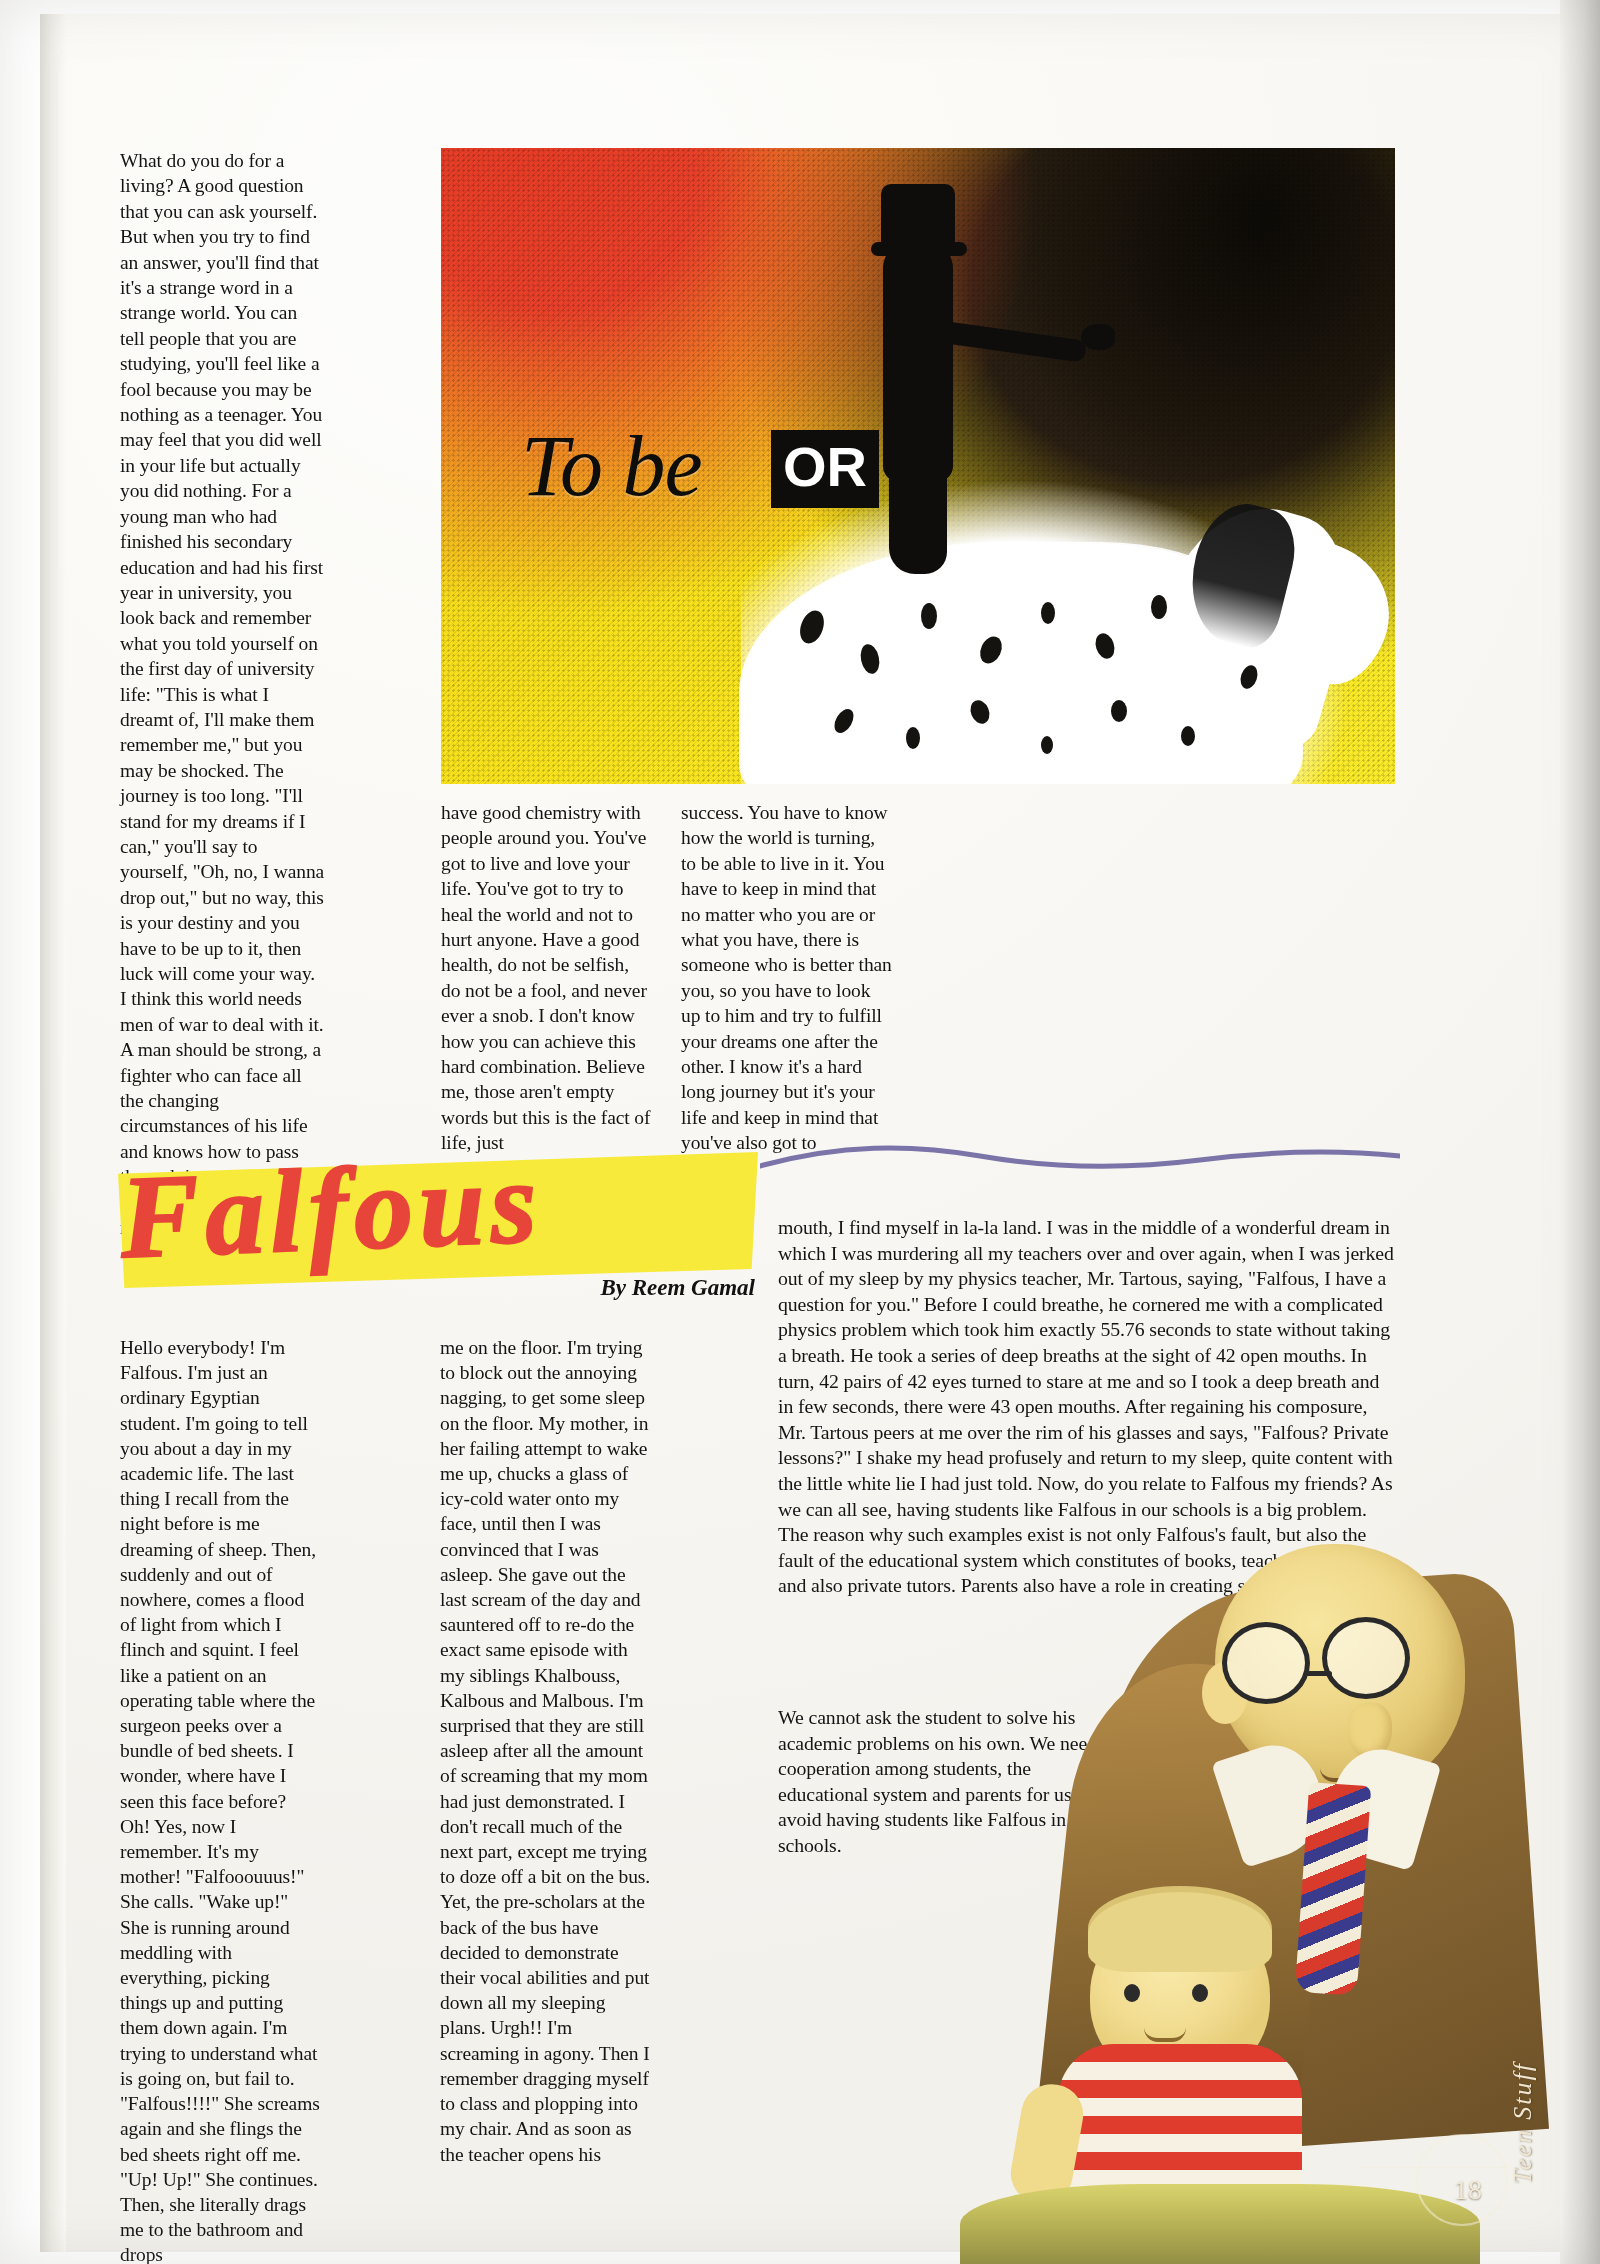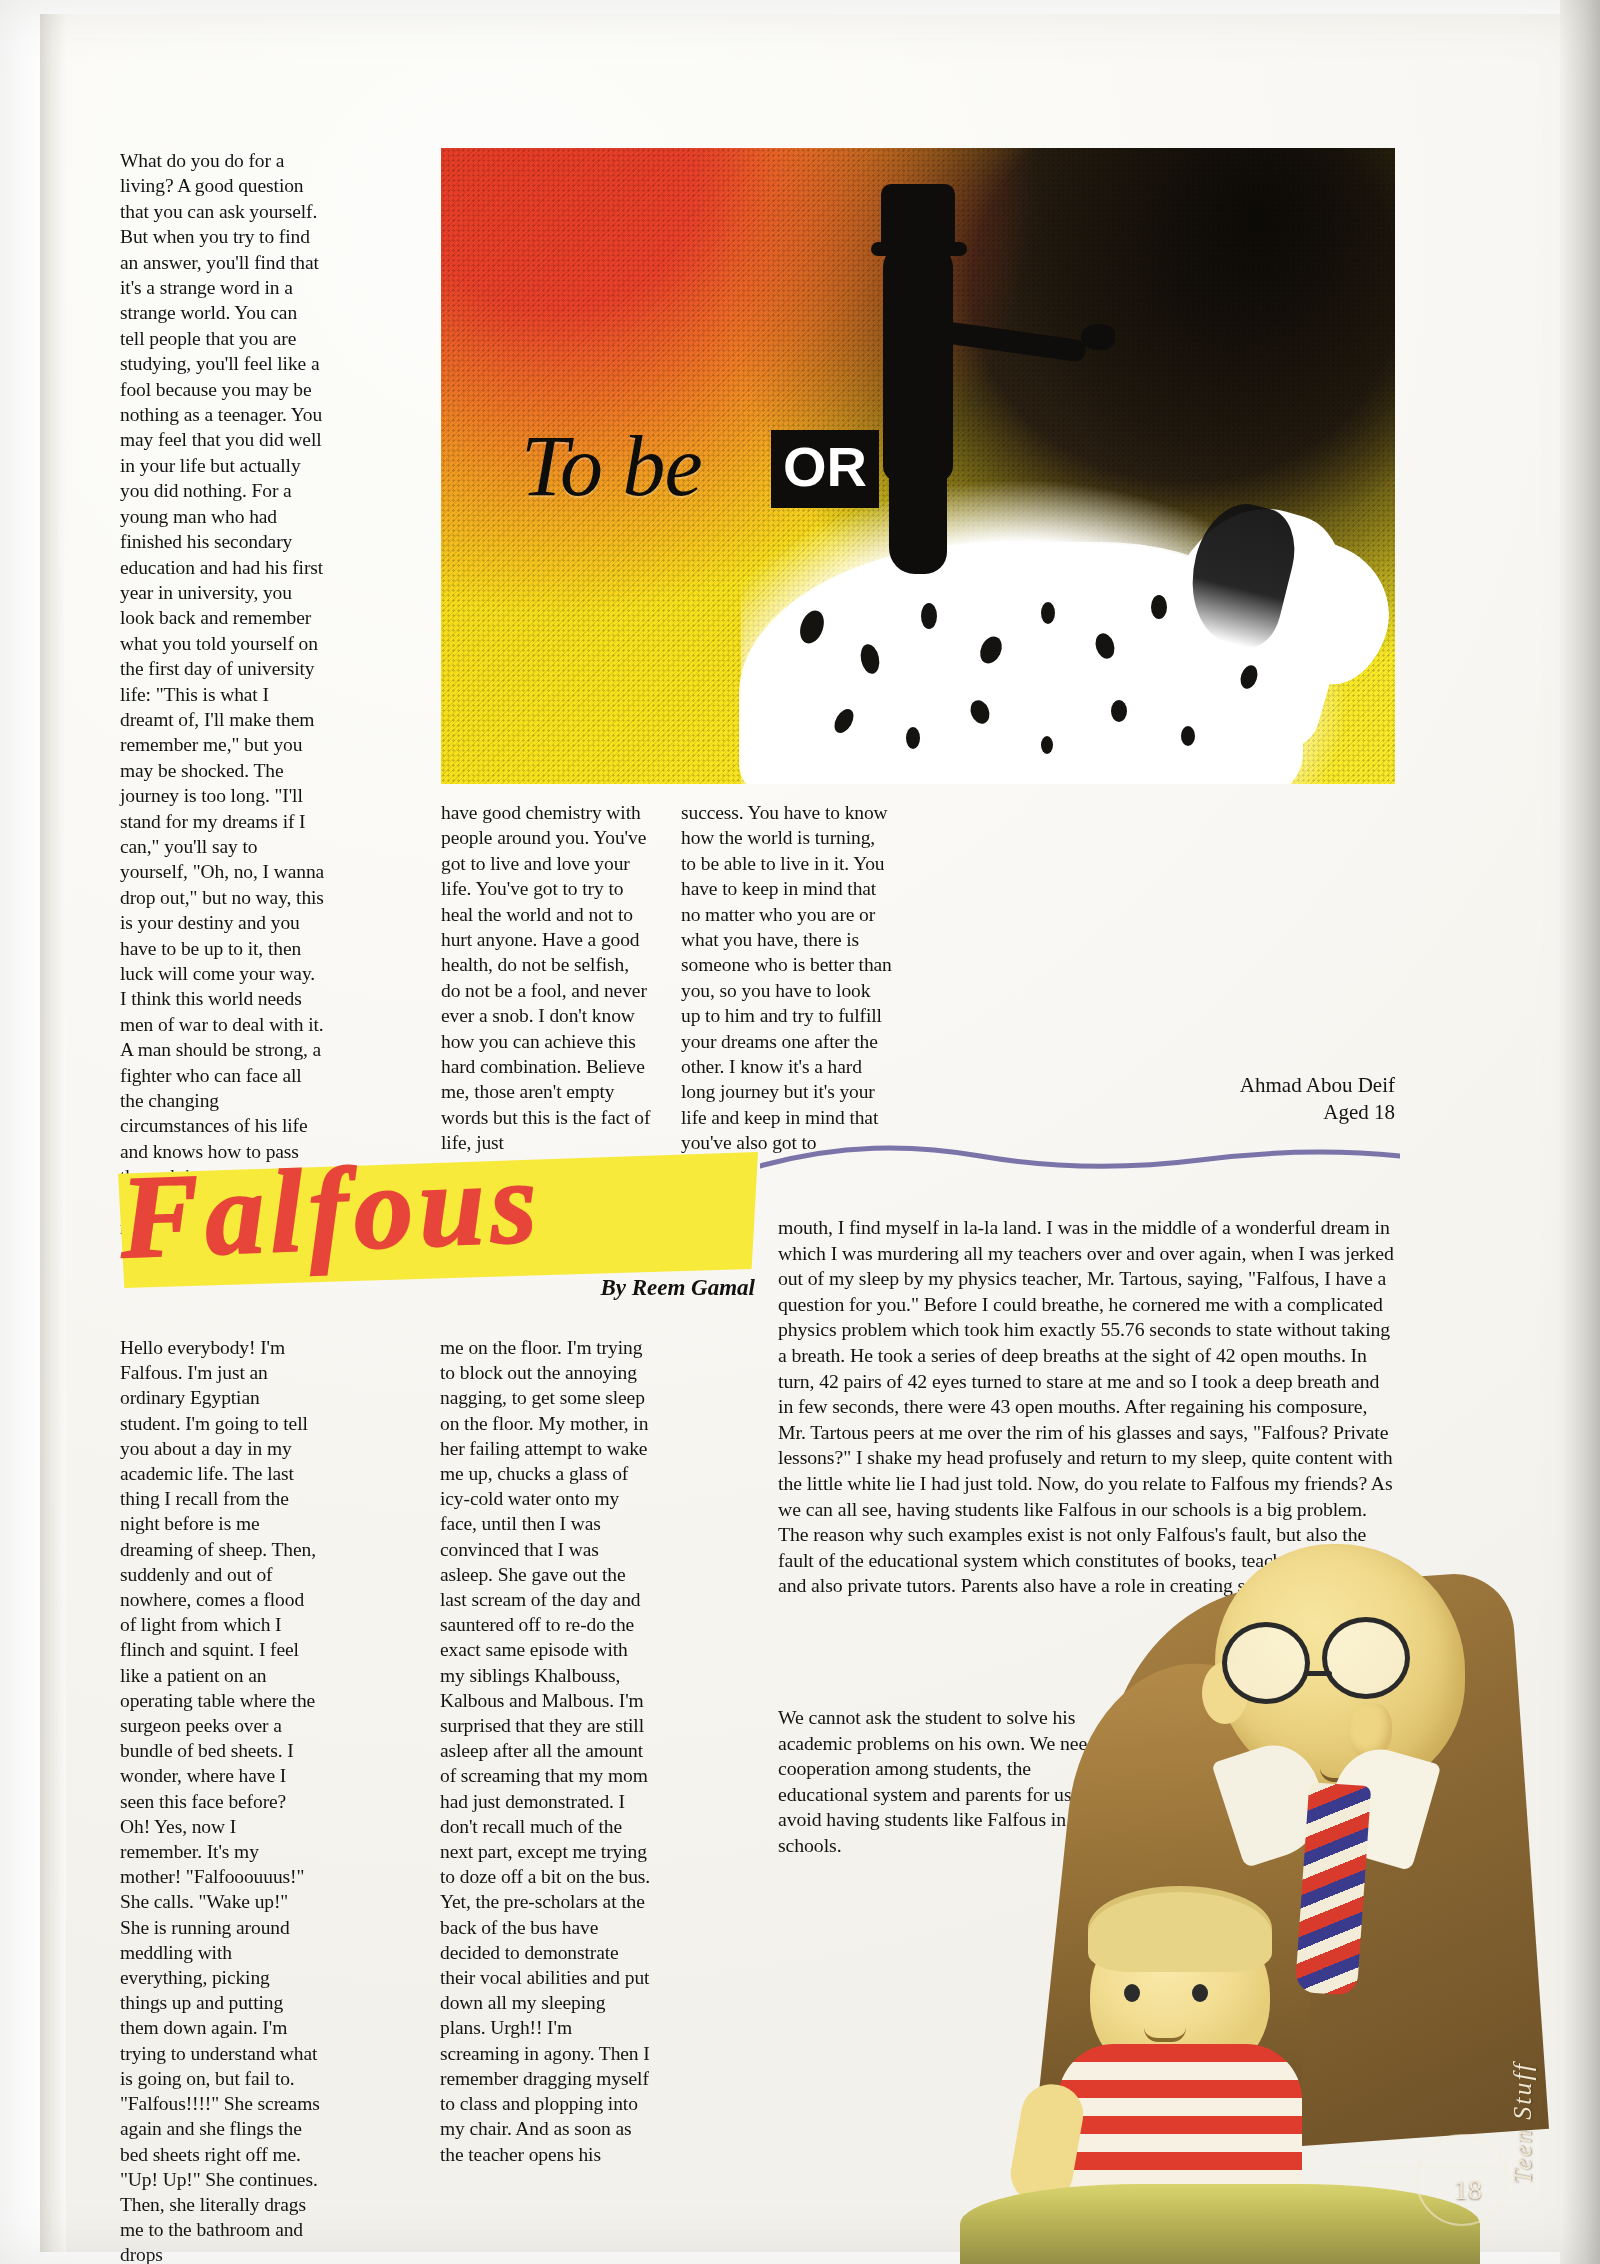--- a/index.html
+++ b/index.html
@@ -353,24 +353,20 @@
 
     <div class="title-tobe">To be</div>
     <div class="title-or">OR</div>
   </div>
 
   <div class="a1-grid">
     <div class="col">have good chemistry with people around you. You've got to live and love your life. You've got to try to heal the world and not to hurt anyone. Have a good health, do not be selfish, do not be a fool, and never ever a snob. I don't know how you can achieve this hard combination. Believe me, those aren't empty words but this is the fact of life, just</div>
     <div class="col">success. You have to know how the world is turning, to be able to live in it. You have to keep in mind that no matter who you are or what you have, there is someone who is better than you, so you have to look up to him and try to fulfill your dreams one after the other. I know it's a hard long journey but it's your life and keep in mind that you've also got to</div>
   </div>
 
-  <div class="byline1">
-    <div>Ahmad Abou Deif</div>
-    <div>Aged 18</div>
-  </div>
 
   <svg class="squiggle" viewBox="0 0 640 40" preserveAspectRatio="none">
     <path d="M0 26 C 80 4, 150 4, 220 16 C 290 28, 360 30, 440 20 C 510 11, 580 10, 640 16" fill="none" stroke="#7a74a8" stroke-width="5" stroke-linecap="round"></path>
   </svg>
 
   <div class="falfous-band"></div>
   <div class="falfous-word">Falfous</div>
   <div class="falfous-byline">By Reem Gamal</div>
 
   <div class="f-col1">Hello everybody! I'm Falfous. I'm just an ordinary Egyptian student. I'm going to tell you about a day in my academic life. The last thing I recall from the night before is me dreaming of sheep. Then, suddenly and out of nowhere, comes a flood of light from which I flinch and squint. I feel like a patient on an operating table where the surgeon peeks over a bundle of bed sheets. I wonder, where have I seen this face before? Oh! Yes, now I remember. It's my mother!

